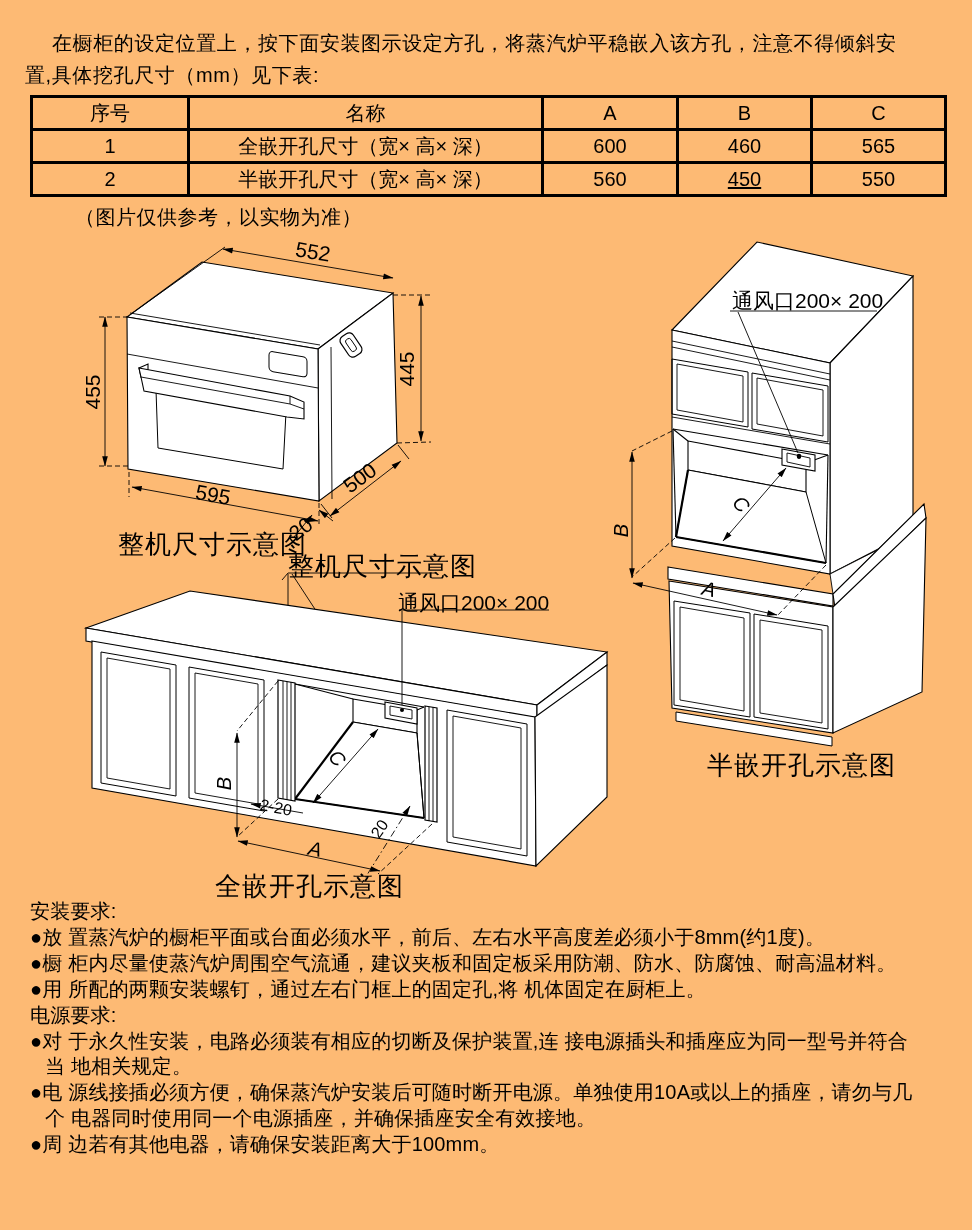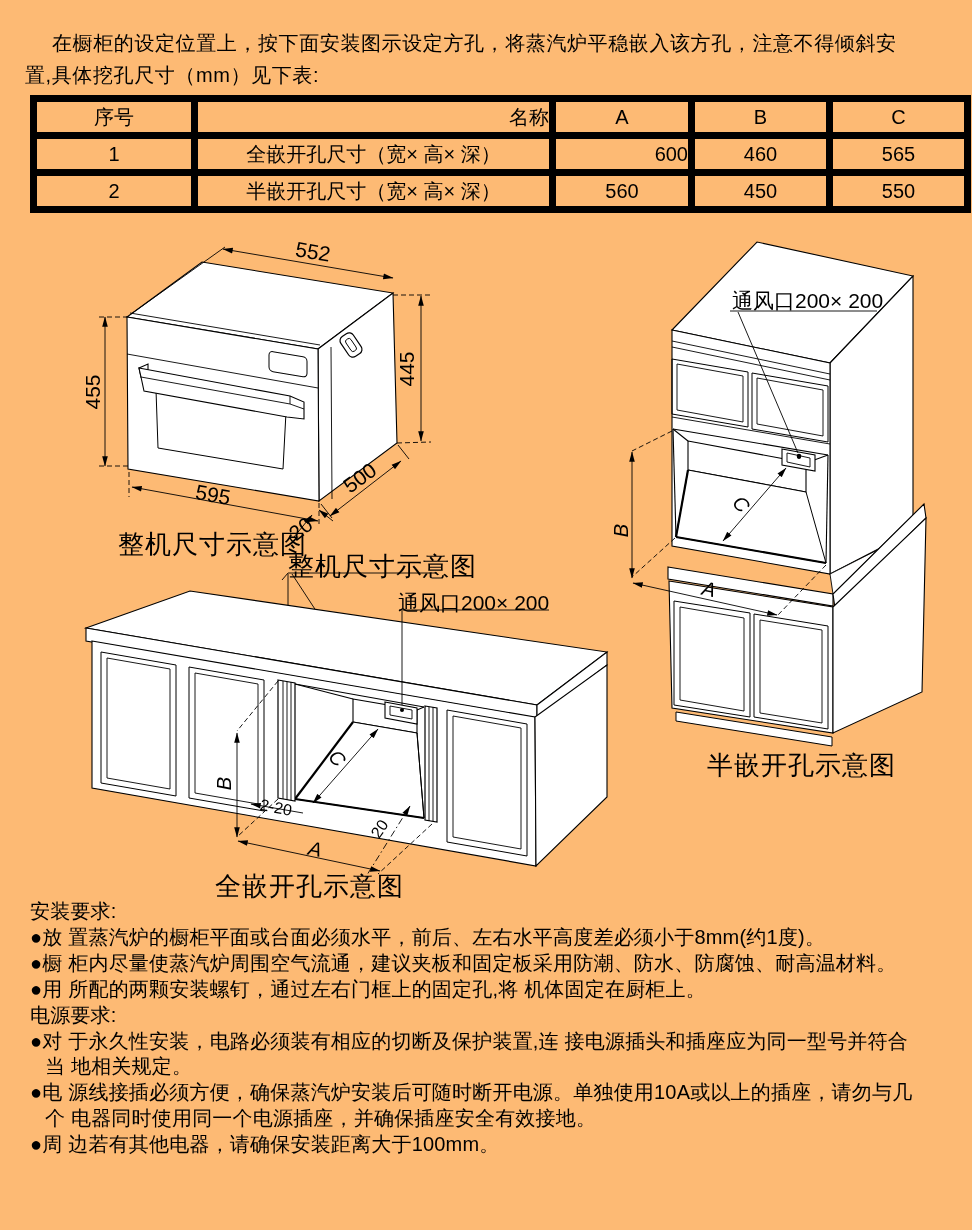--- a/index.html
+++ b/index.html
@@ -1,64 +1,65 @@
 <!DOCTYPE html>
 <html><head>
 <meta charset="utf-8">
 <style>
   html,body{margin:0;padding:0;background:#fff;}
   .page{position:relative;width:972px;height:1230px;background:#fdba74;font-family:"Liberation Sans",sans-serif;color:#000;overflow:hidden;}
   .intro{position:absolute;font-size:20px;letter-spacing:0.6px;white-space:nowrap;}
   .note{position:absolute;font-size:20px;letter-spacing:0.5px;white-space:nowrap;}
   table.spec{position:absolute;left:30px;top:95px;border-collapse:collapse;table-layout:fixed;}
-  table.spec td,table.spec th{border:7px solid #000000;font-weight:normal;text-align:center;padding:0;font-size:20px;overflow:hidden;white-space:nowrap;}
+  table.spec td,table.spec th{border:3px solid #000000;font-weight:normal;text-align:center;padding:0;font-size:20px;overflow:hidden;white-space:nowrap;}
   svg.draw{position:absolute;left:0;top:0;}
   .lbl{position:absolute;white-space:nowrap;}
   .dim{font-size:21px;}
   .dimi{font-size:20px;font-style:italic;}
   .small{font-size:16px;}
   .cap{font-size:26px;letter-spacing:1px;}
   .req-line{position:absolute;font-size:20px;letter-spacing:0.2px;white-space:nowrap;}
 </style>
 </head>
 <body>
 
 <div class="page">
 
   <div class="intro" style="left:52px;top:30px;">在橱柜的设定位置上，按下面安装图示设定方孔，将蒸汽炉平稳嵌入该方孔，注意不得倾斜安</div>
   <div class="intro" style="left:25px;top:62px;text-align:center;">置,具体挖孔尺寸（mm）见下表:</div>
 
   <table class="spec">
     <thead>
         <tr>
           <th style="width: 154px; height: 30px;">序号</th>
-          <th style="width: 351px; height: 30px; text-align: right;">名称</th>
+          <th style="width: 351px; height: 30px;">名称</th>
           <th style="width: 132px; height: 30px;">A</th>
           <th style="width: 131px; height: 30px;">B</th>
           <th style="width: 131px; height: 30px;">C</th>
         </tr>
       </thead>
     <tbody>
         <tr>
           <td style="height: 30px;">1</td>
           <td style="height: 30px;">全嵌开孔尺寸（宽× 高× 深）</td>
-          <td style="height: 30px; text-align: right;">600</td>
+          <td style="height: 30px;">600</td>
           <td style="height: 30px; text-align: center;">460</td>
           <td style="height: 30px;">565</td>
         </tr>
         <tr>
           <td style="height: 30px;">2</td>
           <td style="height: 30px;">半嵌开孔尺寸（宽× 高× 深）</td>
           <td style="height: 30px;">560</td>
-          <td style="height: 30px;">450</td>
+          <td style="height: 30px; text-decoration: underline;">450</td>
           <td style="height: 30px;">550</td>
         </tr>
       </tbody>
   </table>
 
+  <div class="note" style="left:75px;top:204px;">（图片仅供参考，以实物为准）</div>
 
   <svg class="draw" width="972" height="1230" viewBox="0 0 972 1230">
     <defs>
       <marker id="ae" viewBox="0 0 10 6" refX="9.3" refY="3" markerWidth="12" markerHeight="7.2" orient="auto-start-reverse">
         <path d="M0.3,0.4 L9.7,3 L0.3,5.6 z" fill="#000"></path>
       </marker>
     </defs>
 
     <g stroke="#000" fill="none" stroke-width="1.1">
       <path d="M127,317 L202,262 L393,293 L318,349 Z" fill="#fff"></path>

